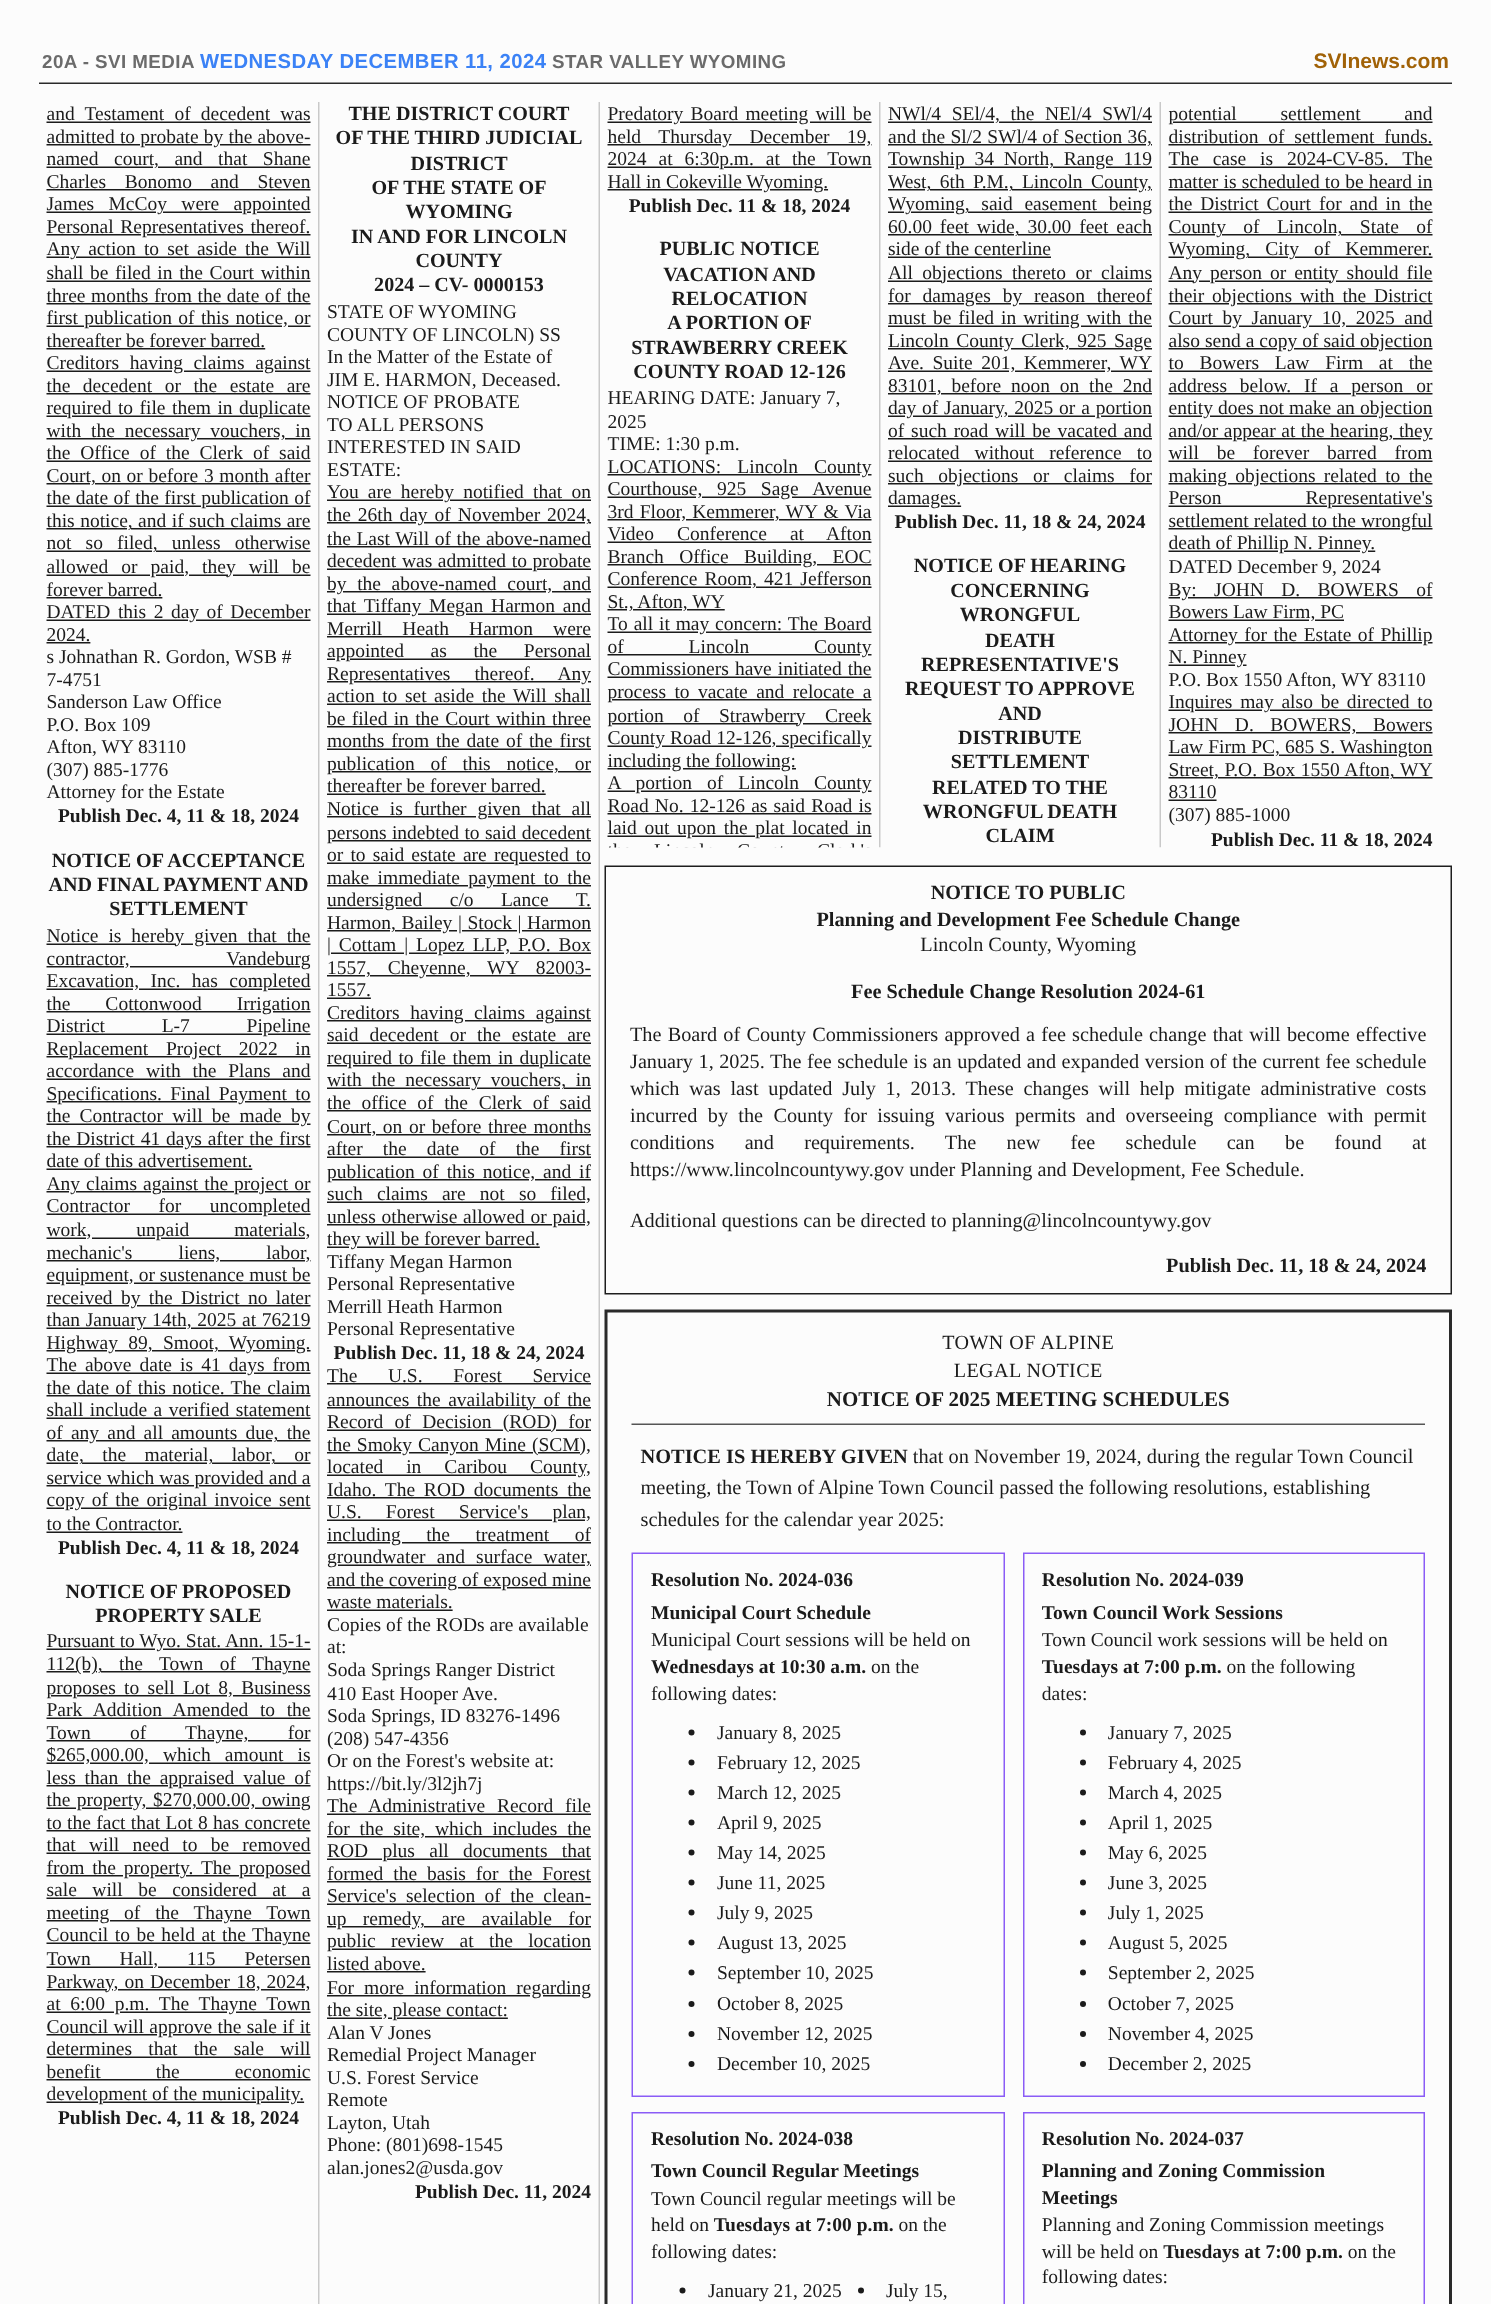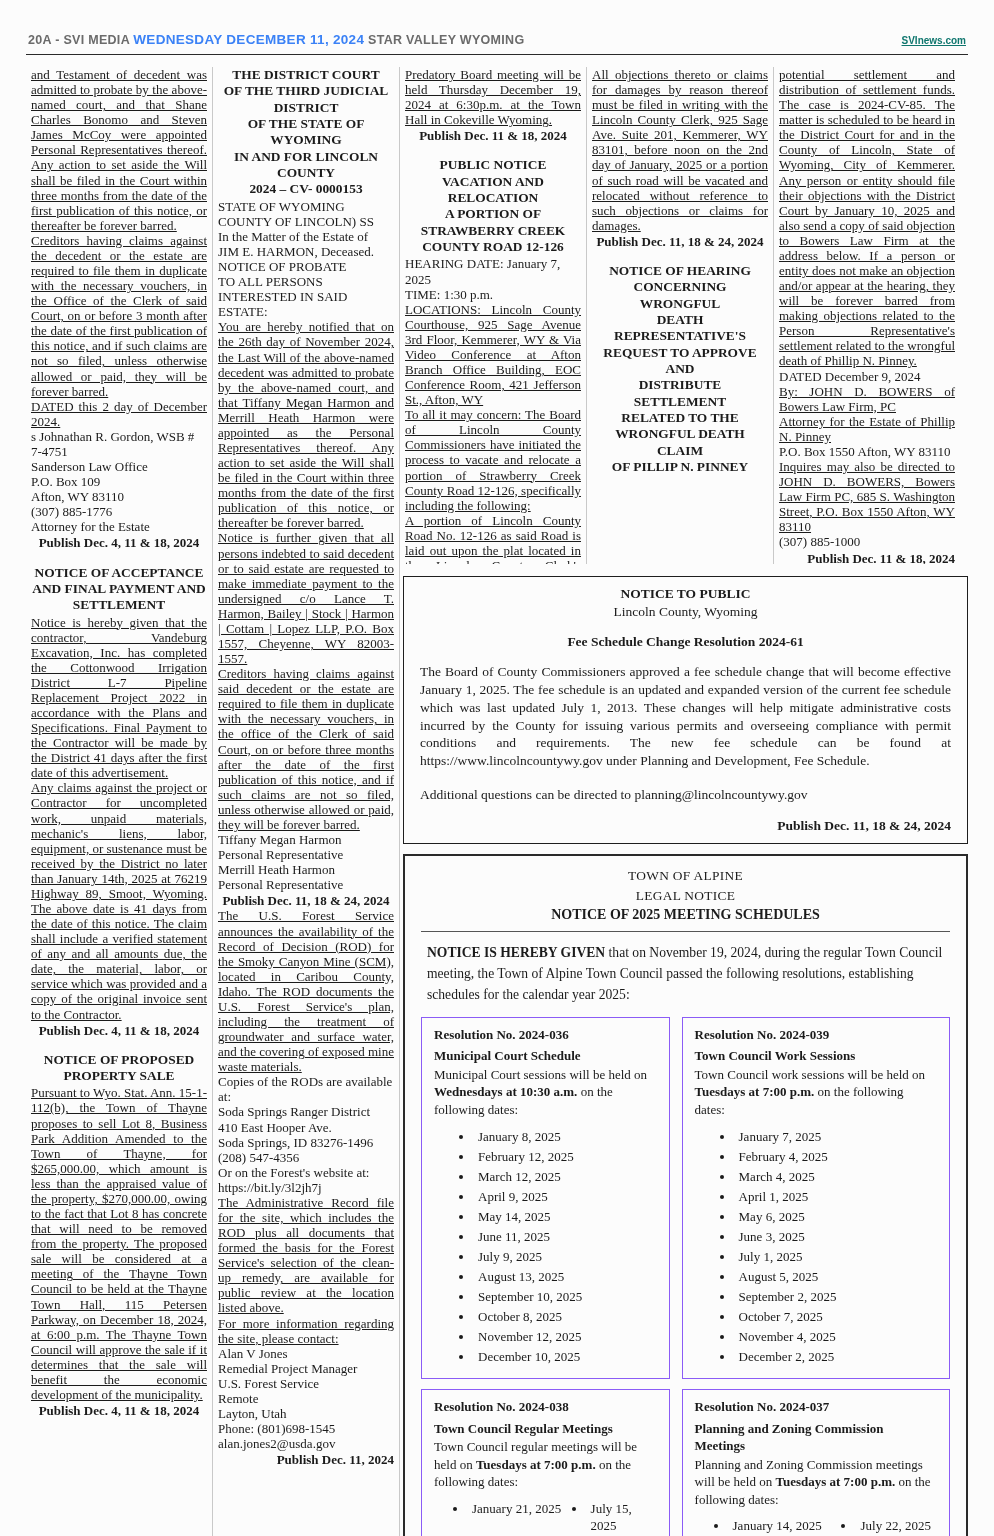--- a/index.html
+++ b/index.html
@@ -10,21 +10,21 @@
   }
   .page{padding:0 26px;}
   
   .masthead{
     display:flex;justify-content:space-between;align-items:baseline;
     padding:32px 2px 7px;border-bottom:1.5px solid #2a2a2a;
     font-family:"Liberation Sans",sans-serif;
   }
   .mh-left{font-size:12.5px;font-weight:bold;letter-spacing:.3px;color:#6b6b6b;}
   .mh-left .mh-black{color:#3b82f6;font-size:13.5px;}
-  .site{font-size:10px;font-weight:bold;color:#0f766e;text-decoration:underline;}
+  .site{font-size:14px;font-weight:bold;color:#a16207;}
   
   .content{display:flex;margin-top:12px;align-items:stretch;}
   .col{
     flex:0 0 176px;padding:0 5px;
     font-size:13px;line-height:1.16;text-align:justify;
   }
   .col.bordered{border-left:1px solid #c9c9c9;}
   .blk-p,.blk-pj,.blk-l{margin:0;}
   .blk-p,.blk-pj{text-align:justify;text-decoration:underline;}
   .blk-pj{text-align-last:justify;}
@@ -160,20 +160,21 @@
 A PORTION OF
 STRAWBERRY CREEK
 COUNTY ROAD 12-126</div>
             <div class="blk-l">HEARING DATE: January 7, 2025</div>
             <div class="blk-l">TIME: 1:30 p.m.</div>
             <div class="blk-p">LOCATIONS: Lincoln County Courthouse, 925 Sage Avenue 3rd Floor, Kemmerer, WY &amp; Via Video Conference at Afton Branch Office Building, EOC Conference Room, 421 Jefferson St., Afton, WY</div>
             <div class="blk-p">To all it may concern: The Board of Lincoln County Commissioners have initiated the process to vacate and relocate a portion of Strawberry Creek County Road 12-126, specifically including the following:</div>
             <div class="blk-pj">A portion of Lincoln County Road No. 12-126 as said Road is laid out upon the plat located in the Lincoln County Clerk's Office, said road portion located the</div>
           </section>
         <section class="col bordered">
+            <div class="blk-p">NWl/4 SEl/4, the NEl/4 SWl/4 and the Sl/2 SWl/4 of Section 36, Township 34 North, Range 119 West, 6th P.M., Lincoln County, Wyoming, said easement being 60.00 feet wide, 30.00 feet each side of the centerline</div>
             <div class="blk-p">All objections thereto or claims for damages by reason thereof must be filed in writing with the Lincoln County Clerk, 925 Sage Ave. Suite 201, Kemmerer, WY 83101, before noon on the 2nd day of January, 2025 or a portion of such road will be vacated and relocated without reference to such objections or claims for damages.</div>
             <div class="blk-pub">Publish Dec. 11, 18 &amp; 24, 2024</div>
             <div class="blk-h">NOTICE OF HEARING
 CONCERNING WRONGFUL
 DEATH REPRESENTATIVE'S
 REQUEST TO APPROVE AND
 DISTRIBUTE SETTLEMENT
 RELATED TO THE
 WRONGFUL DEATH CLAIM
 OF PILLIP N. PINNEY</div>
@@ -185,20 +186,21 @@
             <div class="blk-p">Attorney for the Estate of Phillip N. Pinney</div>
             <div class="blk-l">P.O. Box 1550 Afton, WY 83110</div>
             <div class="blk-p">Inquires may also be directed to JOHN D. BOWERS, Bowers Law Firm PC, 685 S. Washington Street, P.O. Box 1550 Afton, WY  83110</div>
             <div class="blk-l">(307) 885-1000</div>
             <div class="blk-pubr">Publish Dec. 11 &amp; 18, 2024</div>
           </section>
       </div>
 
       <section class="box-fee">
         <div class="fee-t1">NOTICE TO PUBLIC</div>
+        <div class="fee-t1">Planning and Development Fee Schedule Change</div>
         <div class="fee-t3">Lincoln County, Wyoming</div>
         <div class="fee-sub">Fee Schedule Change Resolution 2024-61</div>
         <p class="fee-body">The Board of County Commissioners approved a fee schedule change that will become effective January 1, 2025. The fee schedule is an updated and expanded version of the current fee schedule which was last updated July 1, 2013. These changes will help mitigate administrative costs incurred by the County for issuing various permits and overseeing compliance with permit conditions and requirements. The new fee schedule can be found at https://www.lincolncountywy.gov under Planning and Development, Fee Schedule.</p>
         <p class="fee-add">Additional questions can be directed to planning@lincolncountywy.gov</p>
         <div class="fee-pub">Publish Dec. 11, 18 &amp; 24, 2024</div>
       </section>
 
       <section class="box-alpine">
         <div class="alp-h1">TOWN OF ALPINE</div>
         <div class="alp-h1">LEGAL NOTICE</div>

